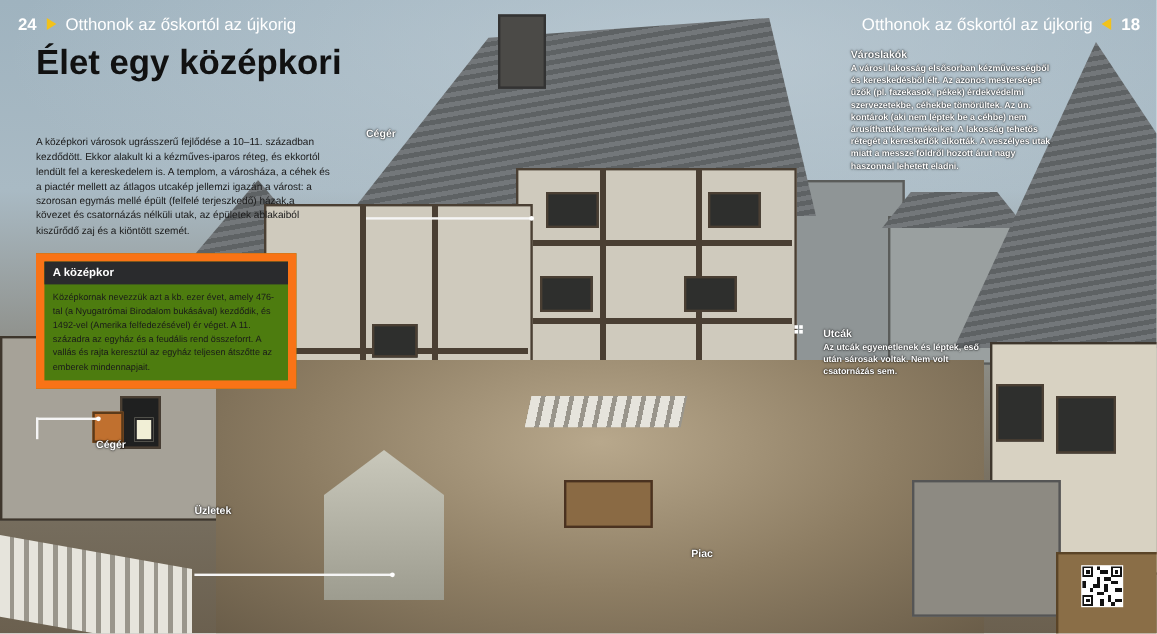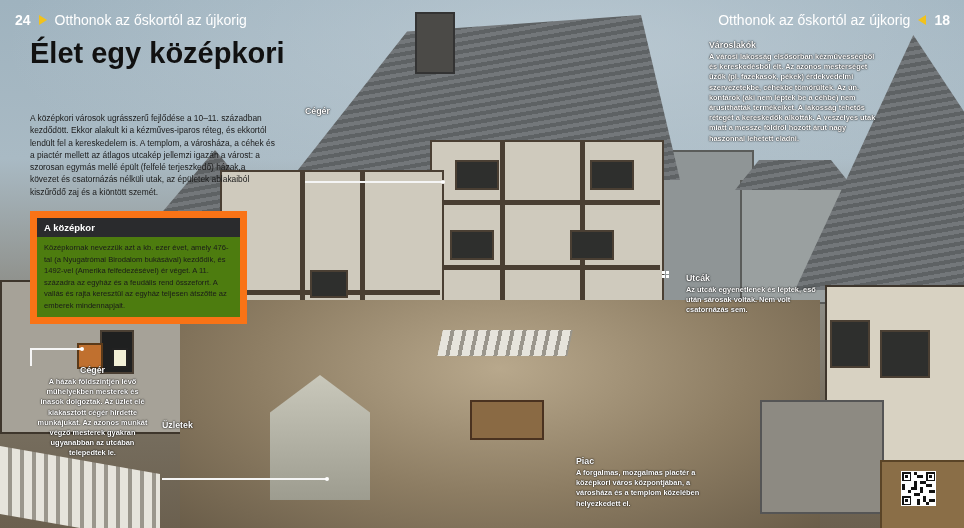--- a/index.html
+++ b/index.html
@@ -136,31 +136,29 @@
   </div>
 <div class="cap" style="left:686px;top:273px;width:130px;">
   <h3>Utcák</h3>
   <p>Az utcák egyenetlenek és léptek, eső után sárosak voltak. Nem volt csatornázás sem.</p>
 </div>
 
 <div class="vline" style="left:30px;top:348px;height:18px;"></div>
 <div class="leader" style="left:30px;top:348px;width:52px;"></div>
 <div class="cap" style="left:35px;top:365px;width:115px;text-align:center;">
   <h3>Cégér</h3>
-  <p>A házak földszintjén lévő műhelyekben mesterek és inasok dolgoztak. Az üzlet elé kiakasztott cégér hirdette munkájukat. Az azonos munkát végző mesterek gyakran ugyanabban az utcában telepedtek le.</p>
 </div>
 
 <div class="cap" style="left:162px;top:420px;width:130px;">
   <h3>Üzletek</h3>
 </div>
 <div class="leader" style="left:162px;top:478px;width:165px;"></div>
 
 <div class="cap" style="left:576px;top:456px;width:130px;">
   <h3>Piac</h3>
-  <p>A forgalmas, mozgalmas piactér a középkori város központjában, a városháza és a templom közelében helyezkedett el.</p>
 </div>
 
 <div style="position:absolute;left:901px;top:471px;width:33px;height:33px;background:#fff;padding:1px;">
   <svg width="33" height="33" viewBox="0 0 11 11" shape-rendering="crispEdges">
     <rect x="0" y="0" width="3" height="3" fill="#111"></rect>
       <rect x="0.5" y="0.5" width="2" height="2" fill="#fff"></rect>
       <rect x="1" y="1" width="1" height="1" fill="#111"></rect>
     <rect x="8" y="0" width="3" height="3" fill="#111"></rect>
       <rect x="8.5" y="0.5" width="2" height="2" fill="#fff"></rect>
       <rect x="9" y="1" width="1" height="1" fill="#111"></rect>

